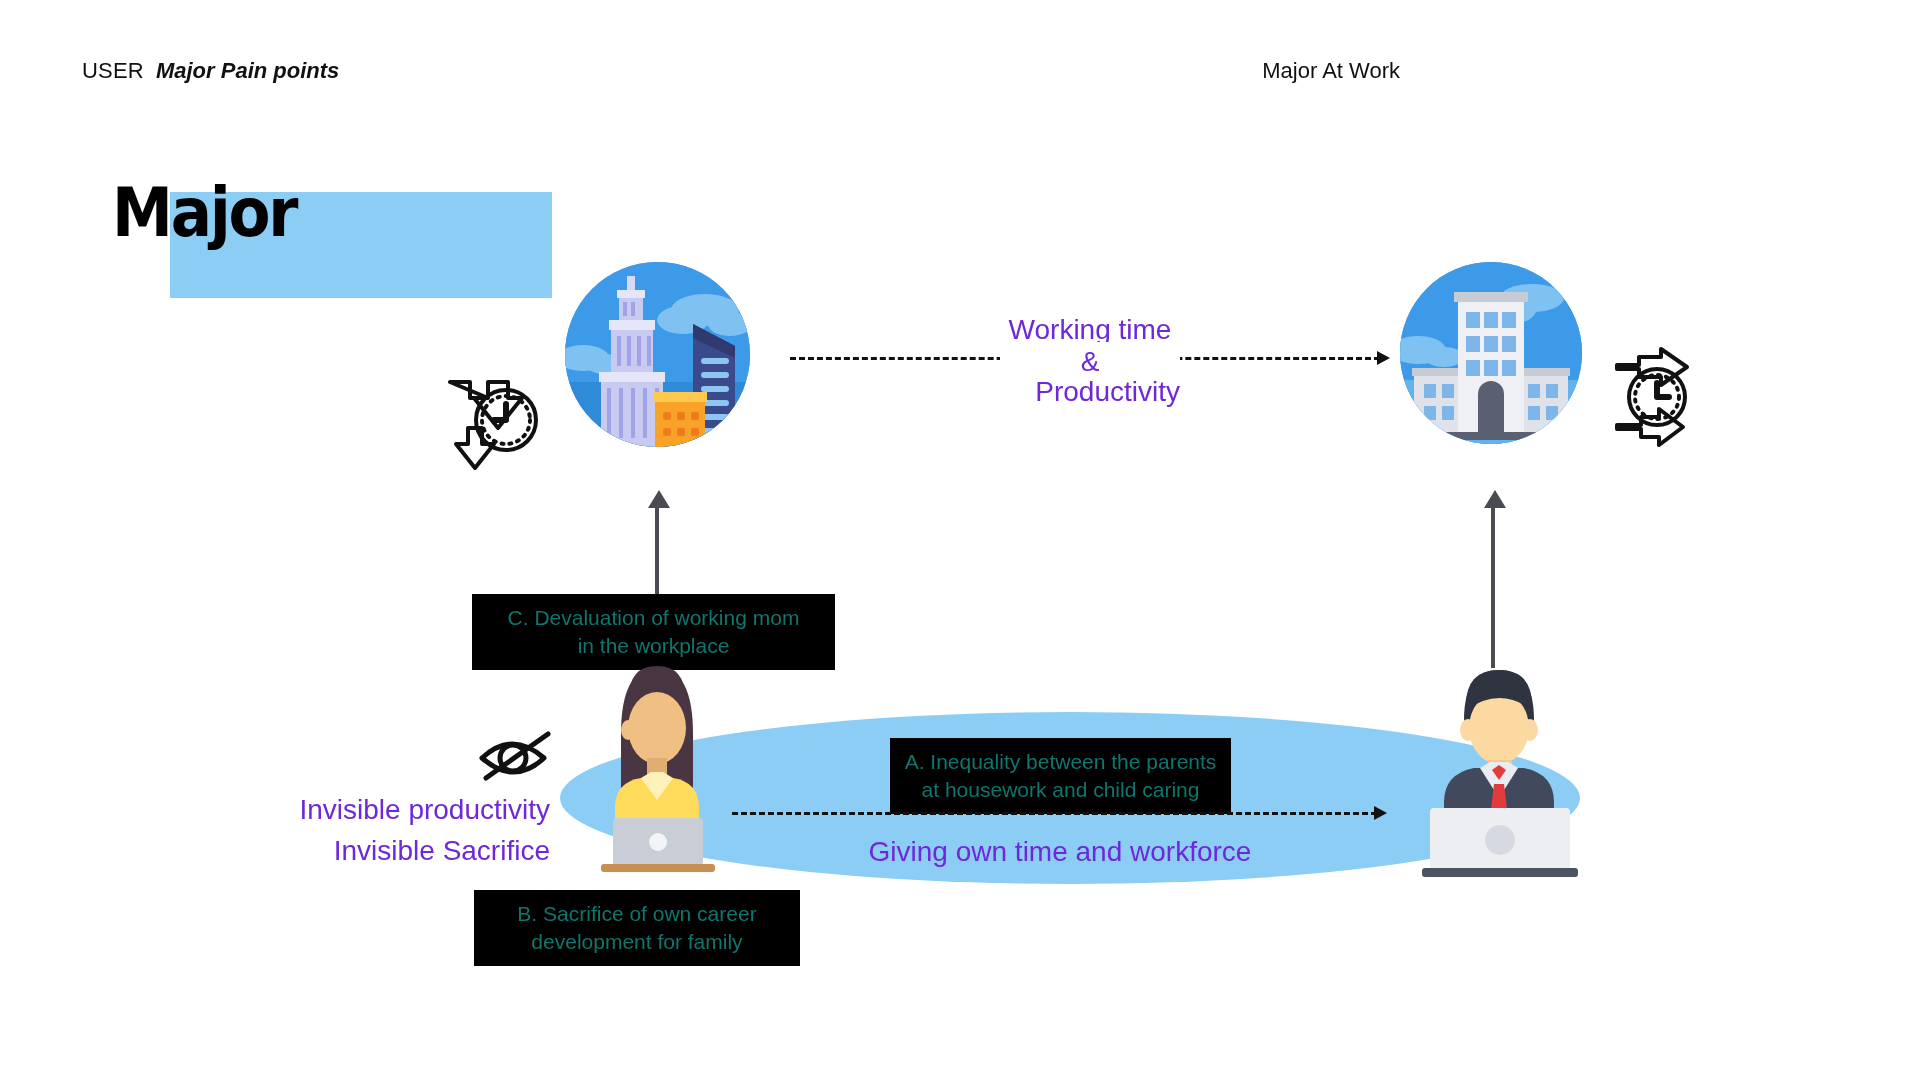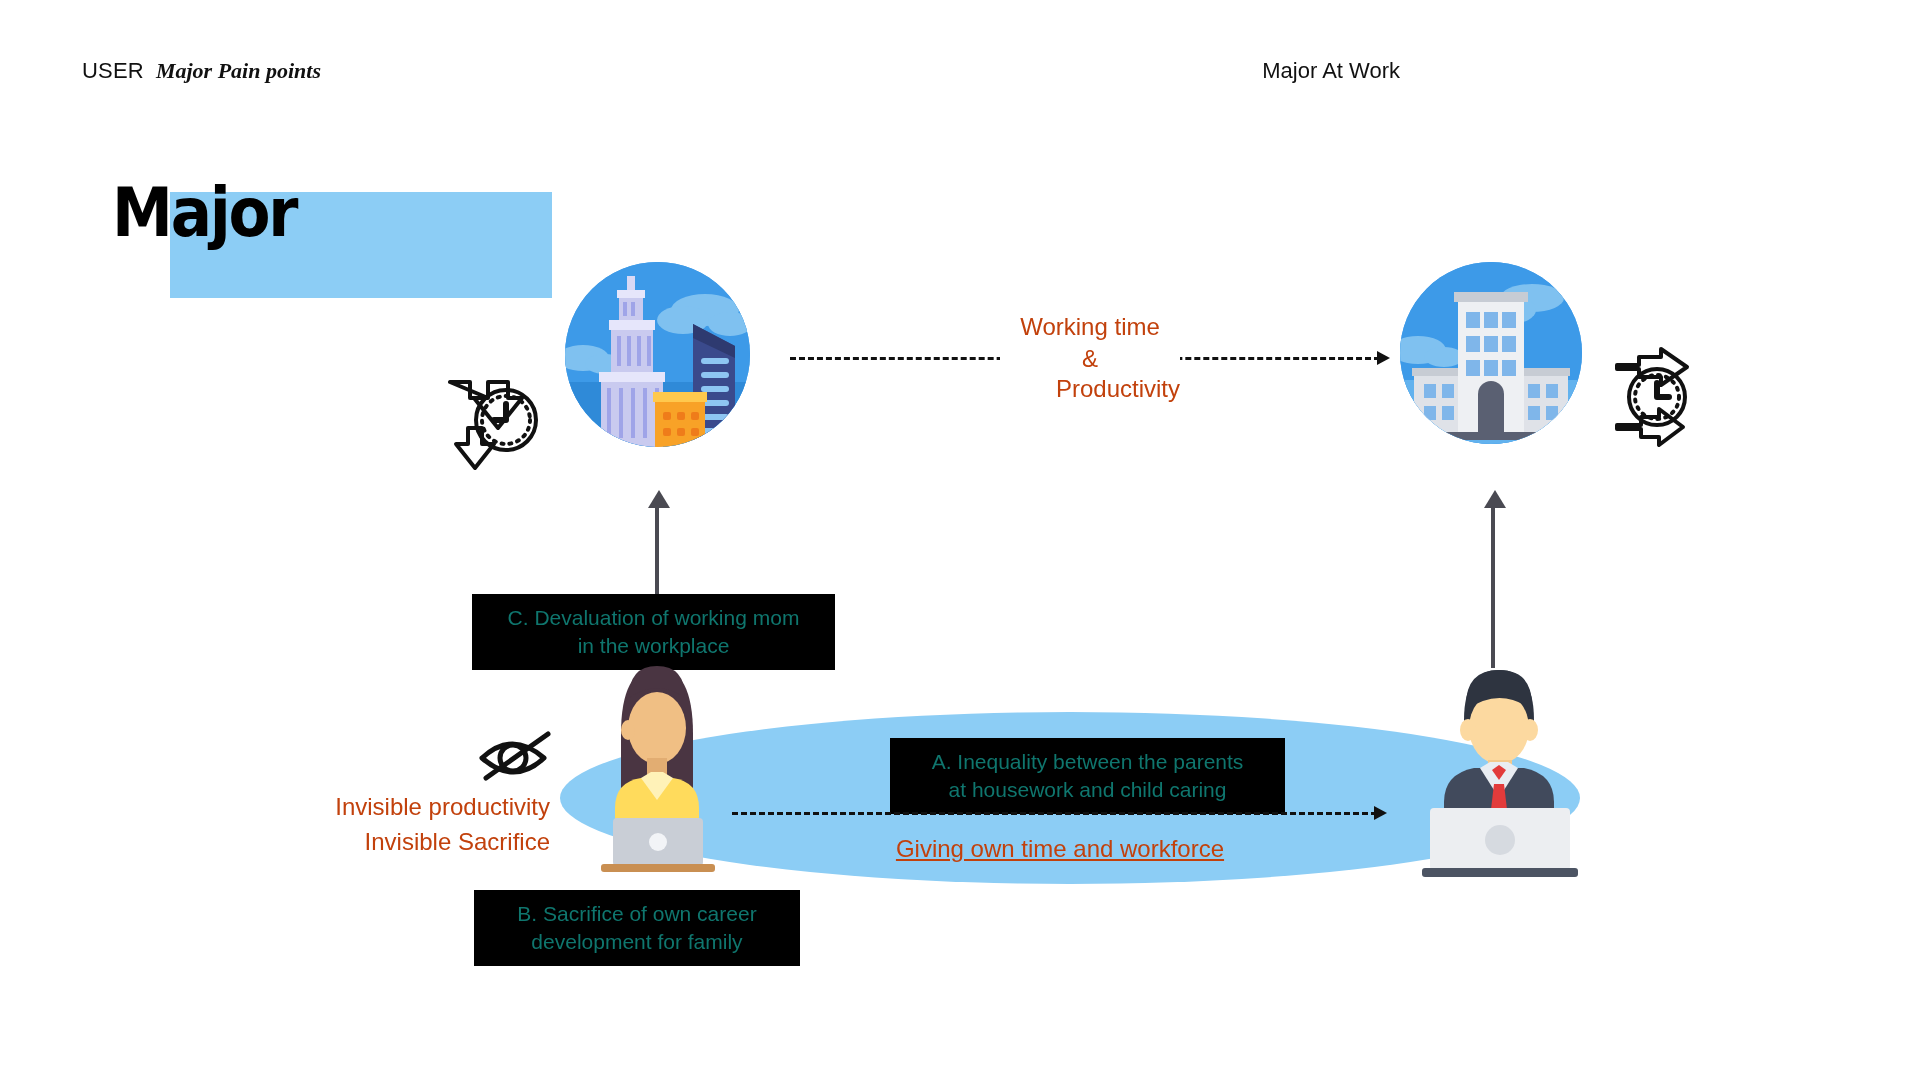--- a/index.html
+++ b/index.html
@@ -8,21 +8,21 @@
     background: #ffffff;
     font-family: "Liberation Sans", sans-serif;
     overflow: hidden;
   }
   #slide { position: relative; width: 1920px; height: 1080px; background: #fff; padding-left: 24px; }
 
   
   .hdr { position: absolute; top: 58px; display: flex; align-items: baseline; gap: 12px; }
   .hdr-left { left: 82px; }
   .hdr-user { font-size: 22px; color: #111; letter-spacing: .2px; }
-  .hdr-sub  { font-size: 22px; color: #111; font-weight: bold; font-style: italic; font-family: Liberation Serif, serif; }
+  .hdr-sub  { font-size: 22px; color: #111; font-weight: bold; font-style: italic; }
   .hdr-right { right: 520px; font-size: 22px; color: #111; }
 
   
   .title-wrap { position: absolute; left: 112px; top: 140px; width: 560px; height: 170px; }
   .title-hl {
     position: absolute; left: 58px; top: 52px;
     width: 382px; height: 106px; background: #8ccdf5;
   }
   .title-txt {
     position: absolute; left: 0; top: 0;
@@ -38,21 +38,21 @@
   .circ { position: absolute; border-radius: 50%; overflow: hidden; }
 
   
   .callout {
     position: absolute; background: #000; color: #0f766e;
     font-size: 21px; line-height: 1.33; text-align: center;
     padding: 10px 14px; white-space: pre-line;
   }
 
   
-  .ptext { position: absolute; font-size: 24px; line-height: 1.45; color: #c2410c; white-space: pre-line; }
+  .ptext { position: absolute; font-size: 28px; line-height: 1.45; color: #6d28d9; white-space: pre-line; }
 
   
   .ellipse {
     position: absolute; background: #8ccdf5; border-radius: 50%;
   }
 
   
   .dashed-h { position: absolute; height: 2px; }
   .dashed-h .line {
     position: absolute; left: 0; top: 0; right: 10px; height: 0;
@@ -261,28 +261,28 @@
   <div style="position:absolute;left:472px;top:718px;width:92px;height:72px;">
     <svg viewBox="0 0 92 72" width="92" height="72" fill="none" stroke="#111" stroke-width="5" stroke-linecap="round" stroke-linejoin="round">
       <path d="M10 40 q30 -28 62 0 q-30 28 -62 0 z"></path>
       <circle cx="41" cy="40" r="13"></circle>
       <line x1="14" y1="60" x2="76" y2="16"></line>
     </svg>
   </div>
   <div class="ptext" style="left:220px;top:790px;width:330px;text-align:right;">Invisible productivity
 Invisible Sacrifice</div>
 
-  <div class="callout" style="left:890px;top:738px;width:395px;">A. Inequality between the parents
+  <div class="callout" style="left:890px;top:738px;width:341px;">A. Inequality between the parents
 at housework and child caring</div>
 
   <div class="dashed-h" style="left:732px;top:812px;width:655px;">
     <div class="line"></div>
     <div class="head"></div>
   </div>
-  <div class="ptext" style="left:830px;top:832px;width:460px;text-align:center;text-decoration:underline;">Giving own time and workforce</div>
+  <div class="ptext" style="left:830px;top:832px;width:460px;text-align:center;">Giving own time and workforce</div>
 
   <div class="callout" style="left:474px;top:890px;width:326px;">B. Sacrifice of own career
 development for family</div>
 
   <div style="position:absolute;left:1418px;top:658px;width:162px;height:224px;">
     <svg viewBox="0 0 162 224" width="162" height="224">
       <path d="M46 62 q0 -50 35 -50 q35 0 35 50 v10 h-70 z" fill="#2e3440"></path>
       <ellipse cx="81" cy="70" rx="30" ry="36" fill="#fcd9a0"></ellipse>
       <ellipse cx="50" cy="72" rx="8" ry="11" fill="#fcd9a0"></ellipse>
       <ellipse cx="112" cy="72" rx="8" ry="11" fill="#fcd9a0"></ellipse>

